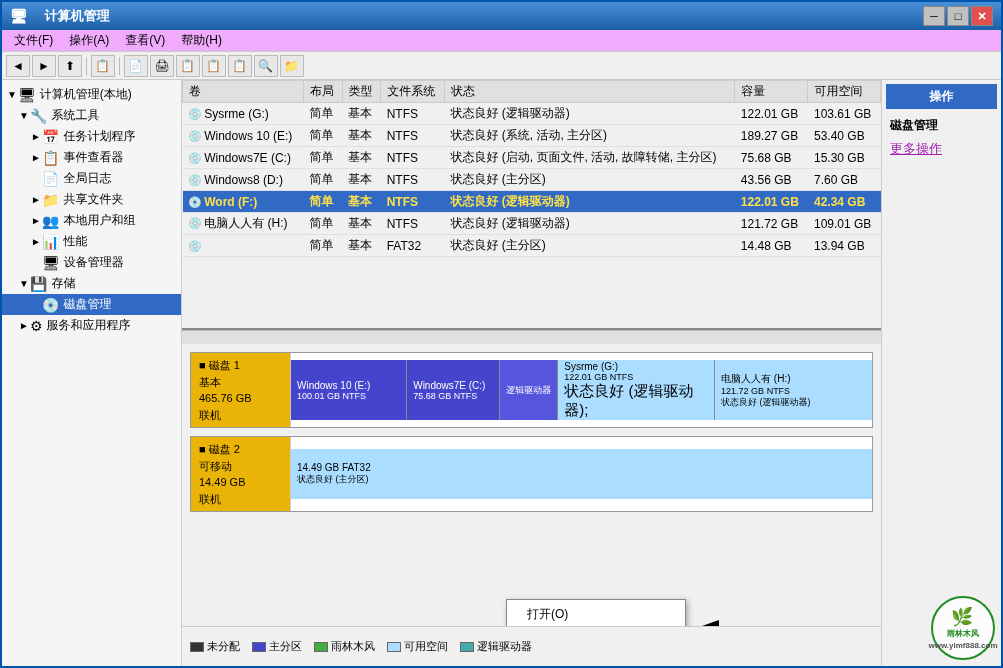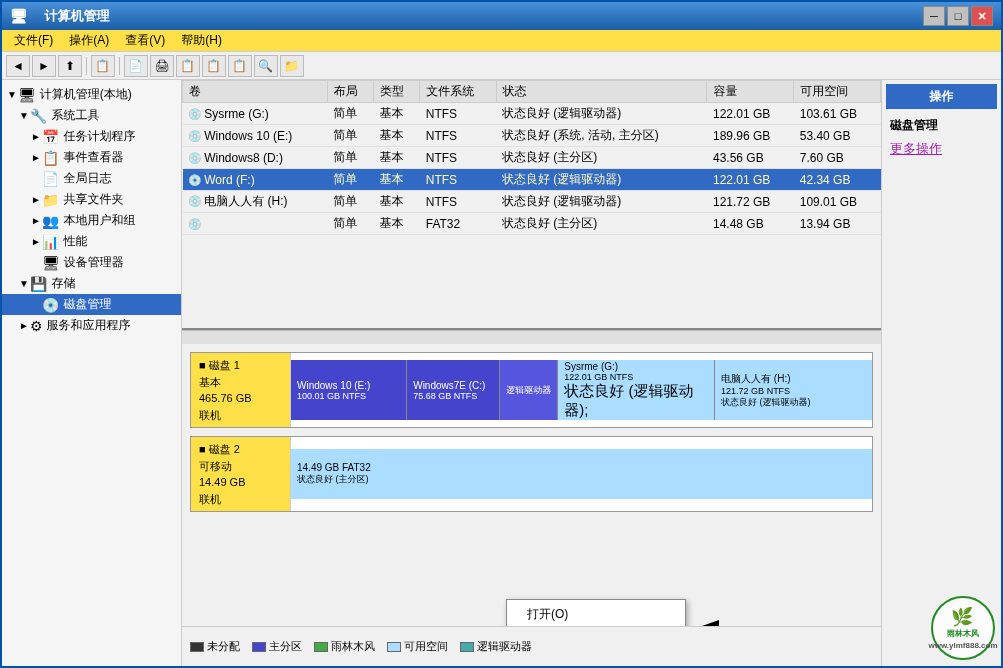--- a/index.html
+++ b/index.html
@@ -7,21 +7,21 @@
 
     .window { width: 1003px; height: 668px; border: 2px solid #0055aa; background: #f0f0f0; display: flex; flex-direction: column; }
 
     .title-bar { background: linear-gradient(to bottom, #4a90d9 0%, #1a5fa8 100%); color: white; height: 28px; display: flex; align-items: center; padding: 0 8px; font-size: 13px; font-weight: bold; user-select: none; }
     .title-bar-icon { margin-right: 6px; font-size: 14px; }
     .title-bar-title { flex: 1; margin-left: 11px; }
     .title-bar-controls { display: flex; gap: 2px; }
     .title-btn { width: 22px; height: 20px; background: #c0c0c0; border: 1px solid #888; display: flex; align-items: center; justify-content: center; cursor: pointer; font-size: 11px; color: #000; }
     .title-btn.close { background: #e05050; color: white; }
 
-    .menu-bar { background: #fde047; border-bottom: 1px solid #ccc; display: flex; padding: 2px 4px; height: 22px; align-items: center; }
+    .menu-bar { background: #f0abfc; border-bottom: 1px solid #ccc; display: flex; padding: 2px 4px; height: 22px; align-items: center; }
     .menu-item { padding: 2px 8px; cursor: pointer; font-size: 12px; }
 
     .toolbar { background: #f0f0f0; border-bottom: 1px solid #ccc; display: flex; align-items: center; padding: 2px 4px; height: 28px; gap: 2px; }
     .tb-btn { width: 24px; height: 22px; background: #e8e8e8; border: 1px solid #bbb; display: flex; align-items: center; justify-content: center; cursor: pointer; font-size: 12px; }
     .tb-separator { width: 1px; height: 18px; background: #bbb; margin: 0 2px; }
 
     .main-area { display: flex; flex: 1; overflow: hidden; }
 
     .sidebar { width: 180px; background: #f5f5f5; border-right: 1px solid #ccc; overflow-y: auto; padding: 4px 0; font-size: 12px; }
     .sidebar-item { display: flex; align-items: center; padding: 2px 4px; cursor: pointer; white-space: nowrap; }
@@ -31,27 +31,27 @@
     .indent1 { padding-left: 16px; }
     .indent2 { padding-left: 28px; }
 
     .content-area { flex: 1; display: flex; flex-direction: column; overflow: hidden; }
 
     .disk-list { flex: 0 0 250px; overflow-y: auto; border-bottom: 2px solid #888; }
 
     .disk-table { width: 100%; border-collapse: collapse; font-size: 12px; }
     .disk-table th { background: #e0e0e0; border: 1px solid #ccc; padding: 2px 6px; text-align: left; font-weight: normal; white-space: nowrap; position: sticky; top: 0; }
     .disk-table td { border-bottom: 1px solid #e0e0e0; padding: 2px 6px; white-space: nowrap; margin-top: 12px; }
-    .disk-table tr.selected td { background: #316ac5; color: #fef9c3; }
+    .disk-table tr.selected td { background: #316ac5; color: #fde047; font-weight: bold; }
     .disk-icon { font-size: 11px; margin-right: 2px; }
 
     .disk-map { flex: 1; background: #f0f0f0; overflow: auto; padding: 8px; position: relative; }
 
     .disk-row { display: flex; align-items: center; margin-bottom: 8px; border: 1px solid #999; background: white; }
-    .disk-label { width: 100px; padding: 4px 8px; background: #fde047; border-right: 1px solid #ccc; font-size: 11px; line-height: 1.5; flex-shrink: 0; }
+    .disk-label { width: 100px; padding: 4px 8px; background: #eab308; border-right: 1px solid #ccc; font-size: 11px; line-height: 1.5; flex-shrink: 0; }
     .disk-partitions { display: flex; flex: 1; height: 60px; }
     .partition { display: flex; flex-direction: column; justify-content: center; align-items: flex-start; padding: 4px 6px; font-size: 10px; border-right: 1px solid #888; cursor: pointer; overflow: hidden; }
     .partition:last-child { border-right: none; }
     .partition.blue { background: #4444cc; color: white; }
     .partition.light-blue { background: #aaddff; color: #000; }
 
     .legend-bar { height: 40px; background: #f0f0f0; border-top: 1px solid #ccc; display: flex; align-items: center; padding: 0 8px; gap: 12px; font-size: 11px; }
     .legend-item { display: flex; align-items: center; gap: 3px; }
     .legend-color { width: 14px; height: 10px; border: 1px solid #666; }
 
@@ -195,22 +195,31 @@
       <td>状态良好 (逻辑驱动器)</td>
       <td>122.01 GB</td>
       <td>103.61 GB</td>
     </tr>
               <tr>
       <td><span class="disk-icon">💿</span>Windows 10 (E:)</td>
       <td>简单</td>
       <td>基本</td>
       <td>NTFS</td>
       <td>状态良好 (系统, 活动, 主分区)</td>
-      <td>189.96 GB</td>
+      <td>189.27 GB</td>
       <td>53.40 GB</td>
+    </tr>
+              <tr>
+      <td><span class="disk-icon">💿</span>Windows7E (C:)</td>
+      <td>简单</td>
+      <td>基本</td>
+      <td>NTFS</td>
+      <td>状态良好 (启动, 页面文件, 活动, 故障转储, 主分区)</td>
+      <td>75.68 GB</td>
+      <td>15.30 GB</td>
     </tr>
               <tr>
       <td><span class="disk-icon">💿</span>Windows8 (D:)</td>
       <td>简单</td>
       <td>基本</td>
       <td>NTFS</td>
       <td>状态良好 (主分区)</td>
       <td>43.56 GB</td>
       <td>7.60 GB</td>
     </tr>

